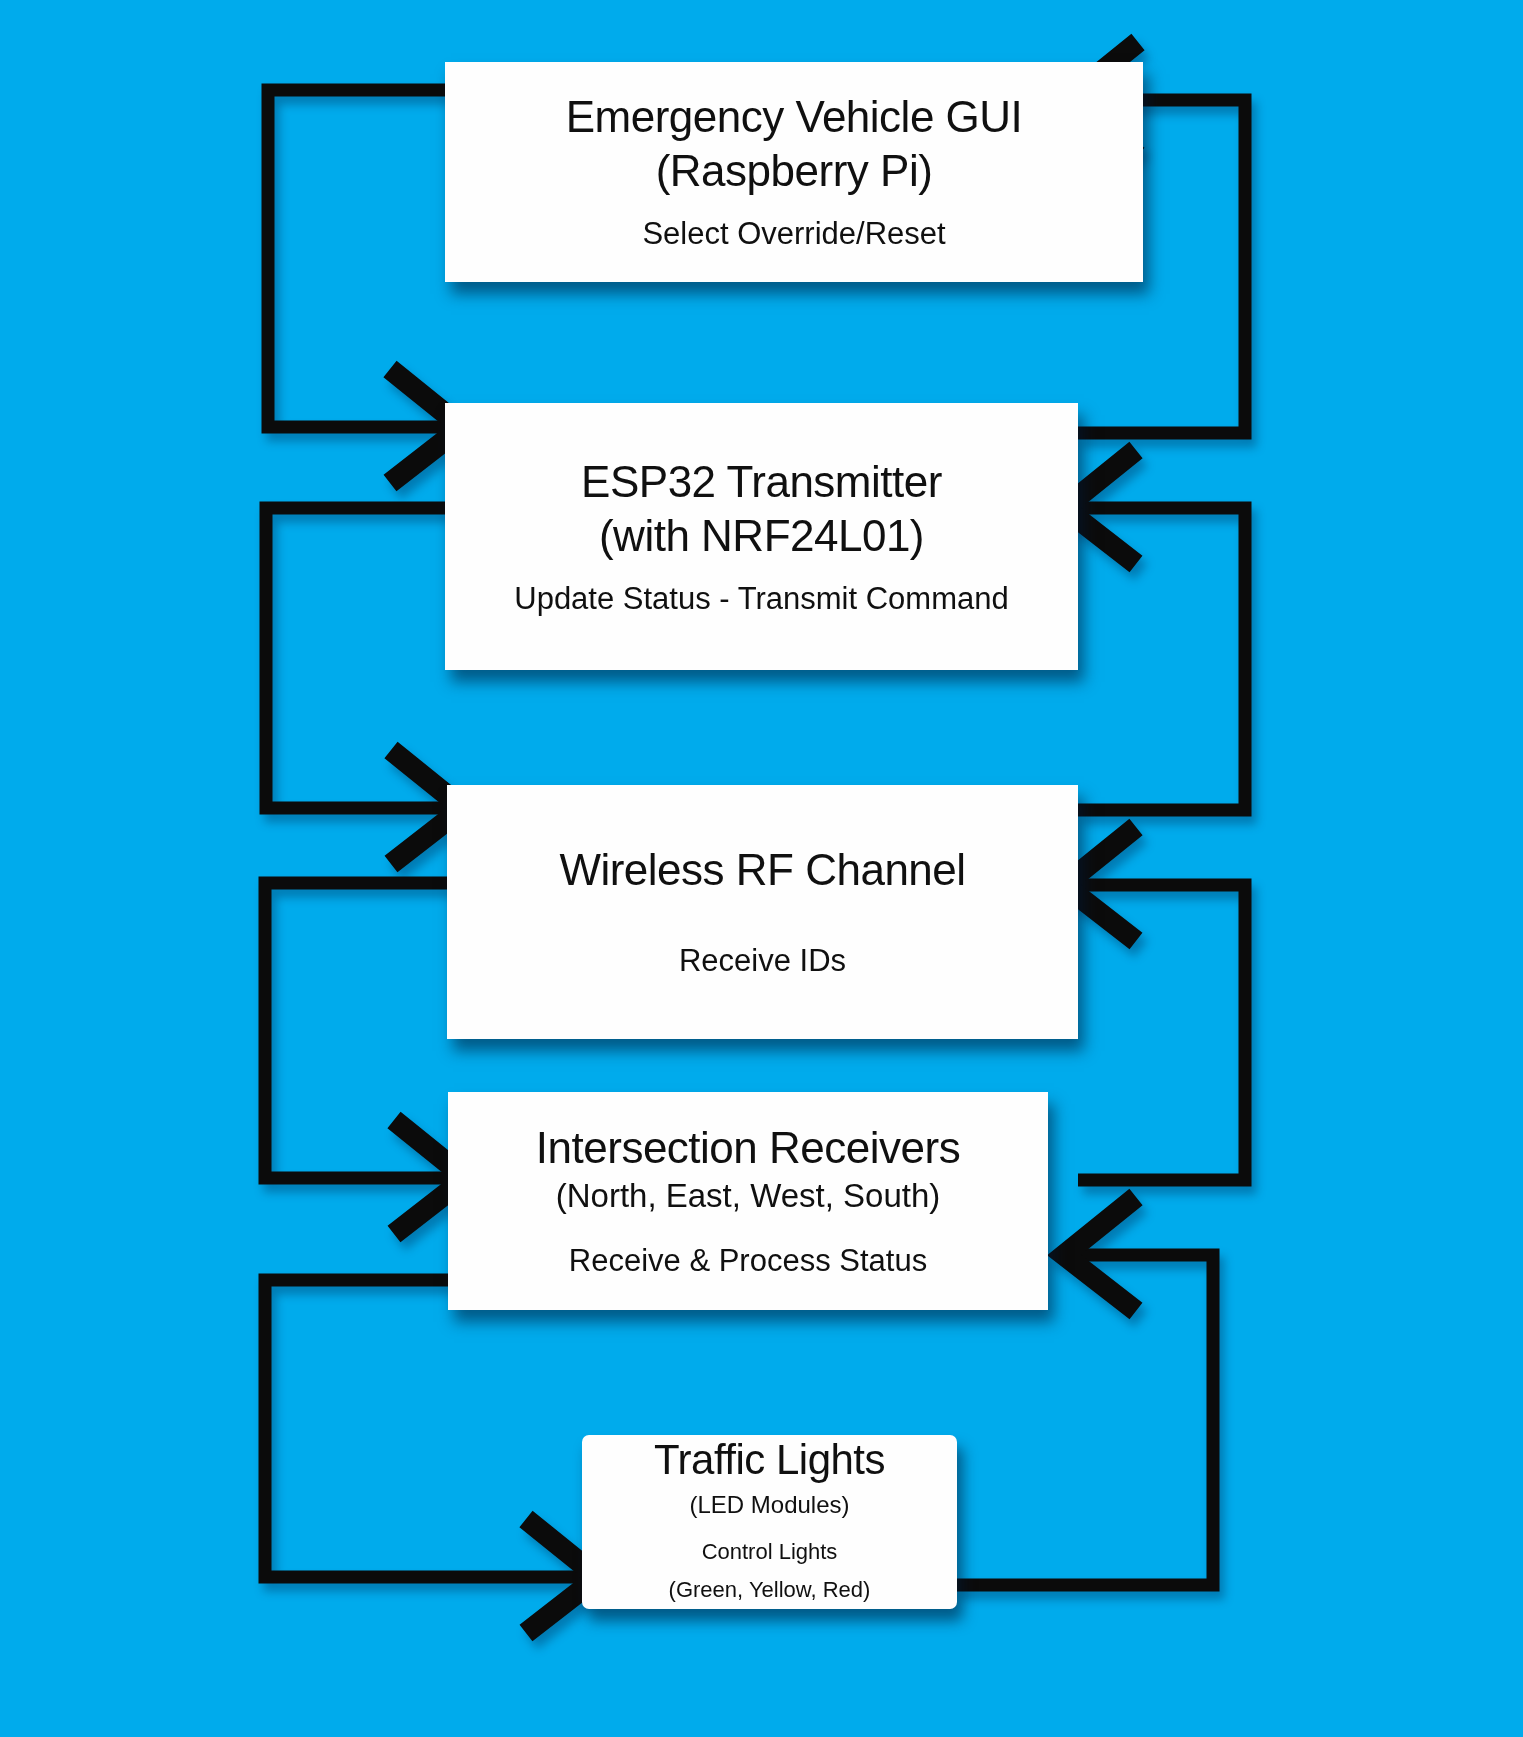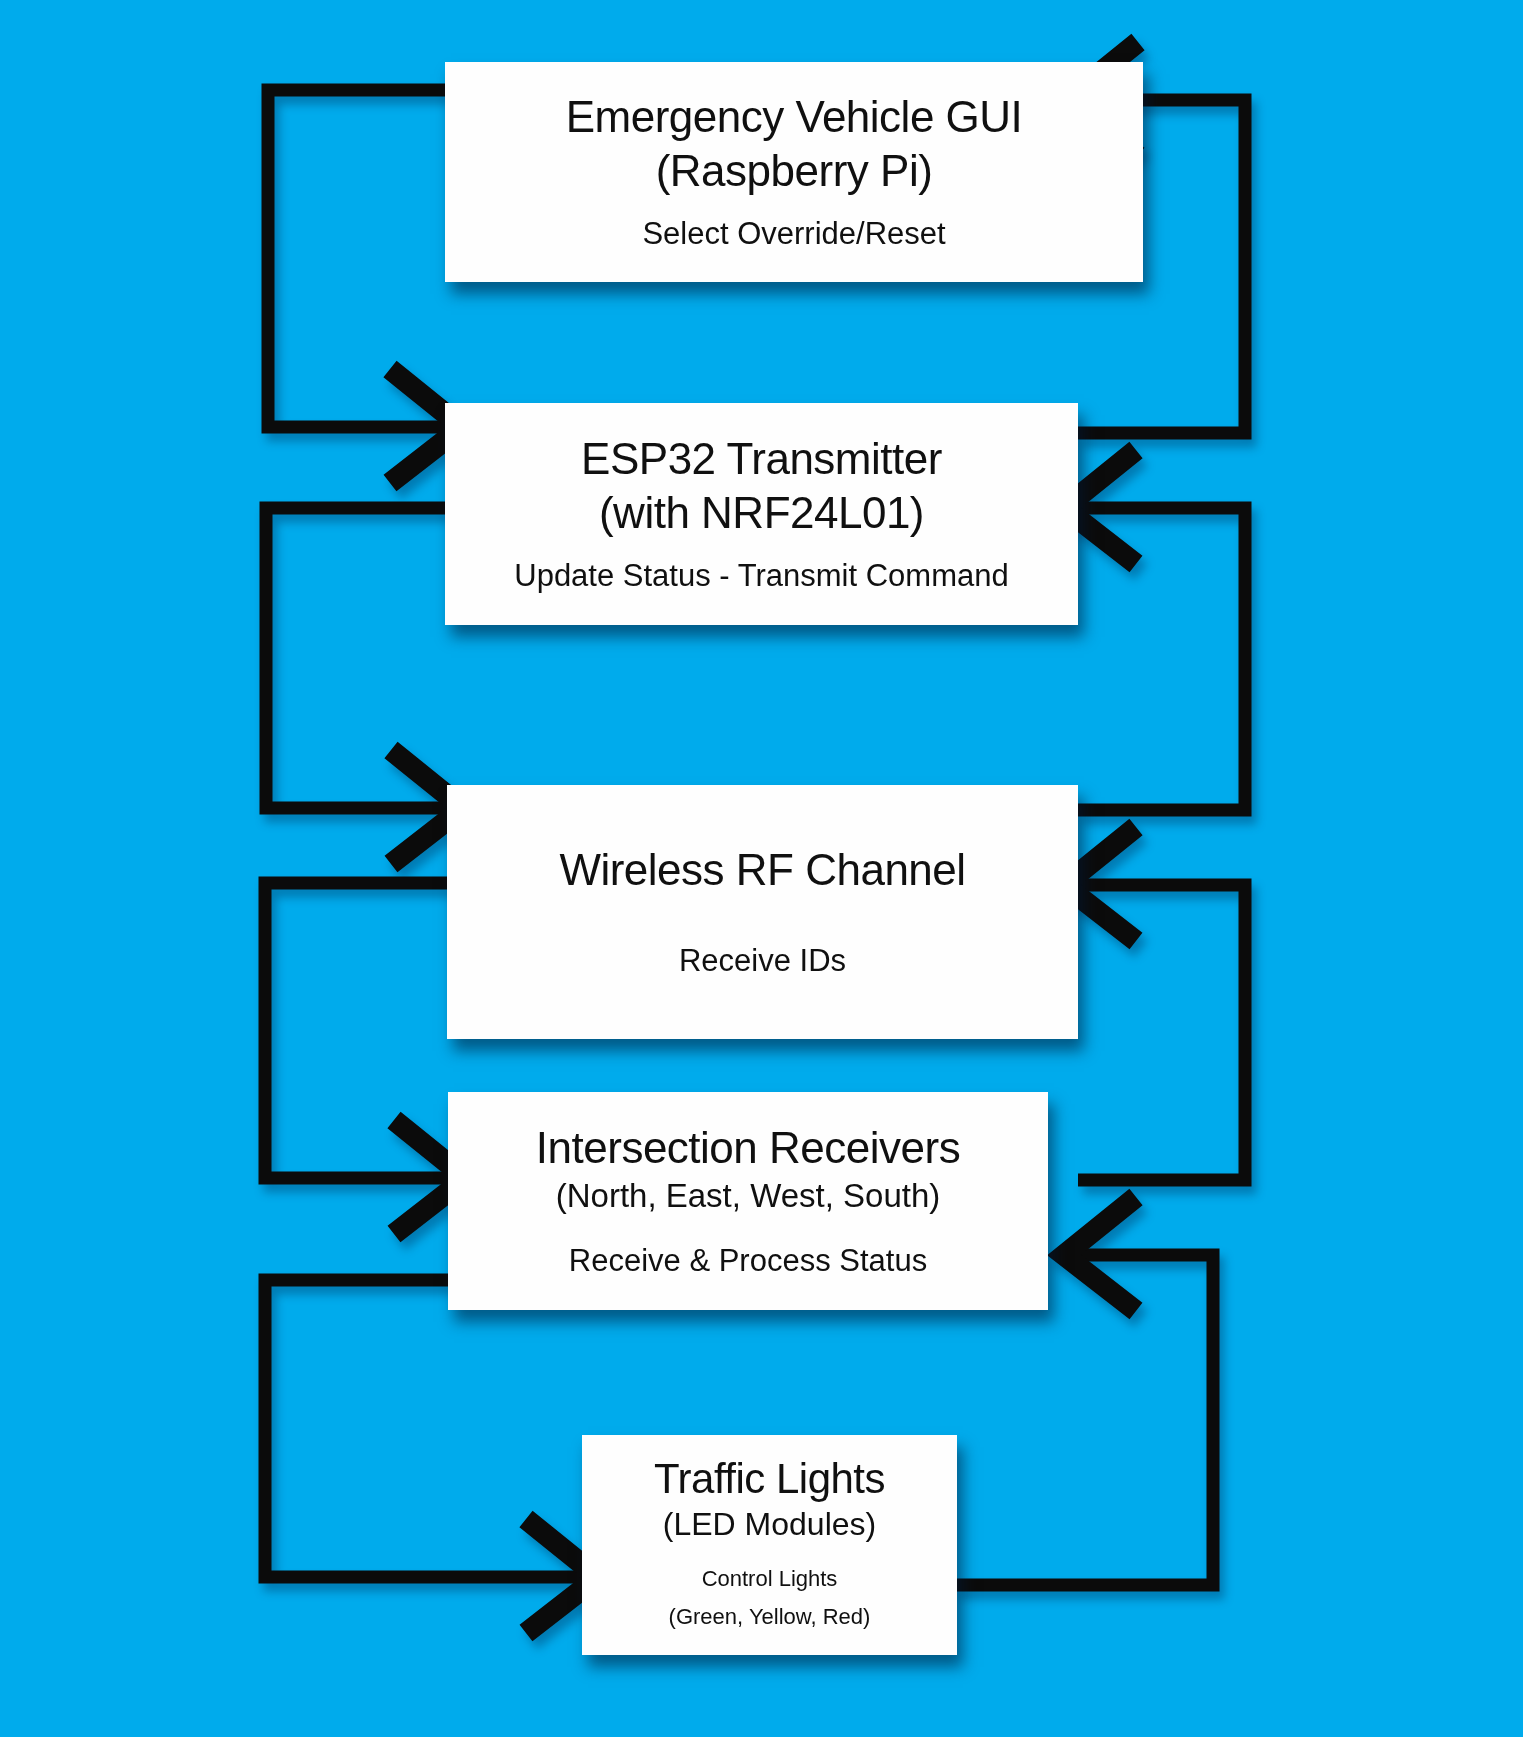--- a/index.html
+++ b/index.html
@@ -48,26 +48,26 @@
     box-shadow: 6px 12px 14px rgba(0, 25, 55, 0.55);
   }
   .node .t1 { font-size: 44px; line-height: 54px; letter-spacing: -0.5px; }
   .node .t2-big { font-size: 44px; line-height: 54px; letter-spacing: -0.5px; }
   .node .t2-small { font-size: 33px; line-height: 42px; }
   .node .sub { font-size: 31px; line-height: 40px; }
   .gap-16 { height: 16px; }
   .gap-24 { height: 24px; }
   .gap-44 { height: 44px; }
   #node-emergency-vehicle-gui { left: 445px; top: 62px;  width: 698px; height: 220px; }
-  #node-esp32-transmitter     { left: 445px; top: 403px; width: 633px; height: 222px; }
+  #node-esp32-transmitter     { left: 445px; top: 403px; width: 633px; height: 267px; }
   #node-wireless-rf-channel   { left: 447px; top: 745px; width: 631px; height: 254px; margin-top: 40px; }
   #node-intersection-receivers{ left: 448px; top: 1092px; width: 600px; height: 218px; }
-  #node-traffic-lights        { left: 582px; top: 1435px; width: 375px; height: 220px; }
+  #node-traffic-lights        { left: 582px; top: 1435px; width: 375px; height: 174px; border-radius: 7px; }
   #node-traffic-lights .t1 { font-size: 42px; line-height: 50px; }
-  #node-traffic-lights .t2-small { font-size: 32px; line-height: 40px; }
+  #node-traffic-lights .t2-small { font-size: 24px; line-height: 40px; }
   #node-traffic-lights .sub { font-size: 22px; line-height: 38px; }
 </style>
 </head>
 <body>
 
 <div class="canvas">
 
   <svg class="arrows" viewBox="0 0 1523 1737" xmlns="http://www.w3.org/2000/svg">
 
     <g>

